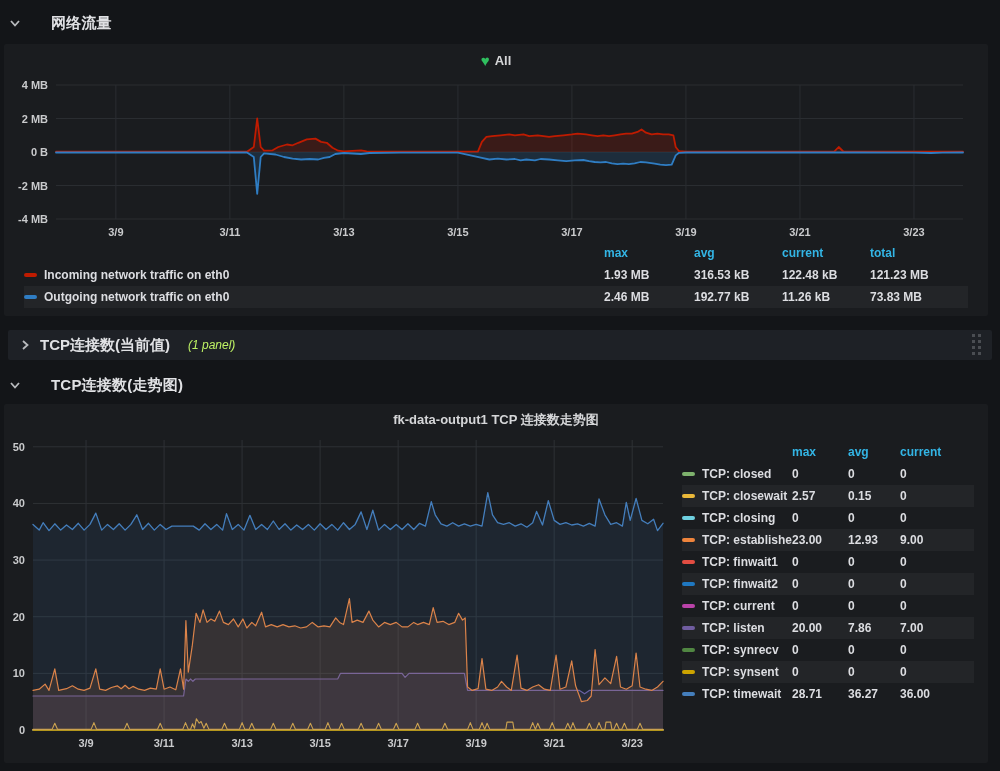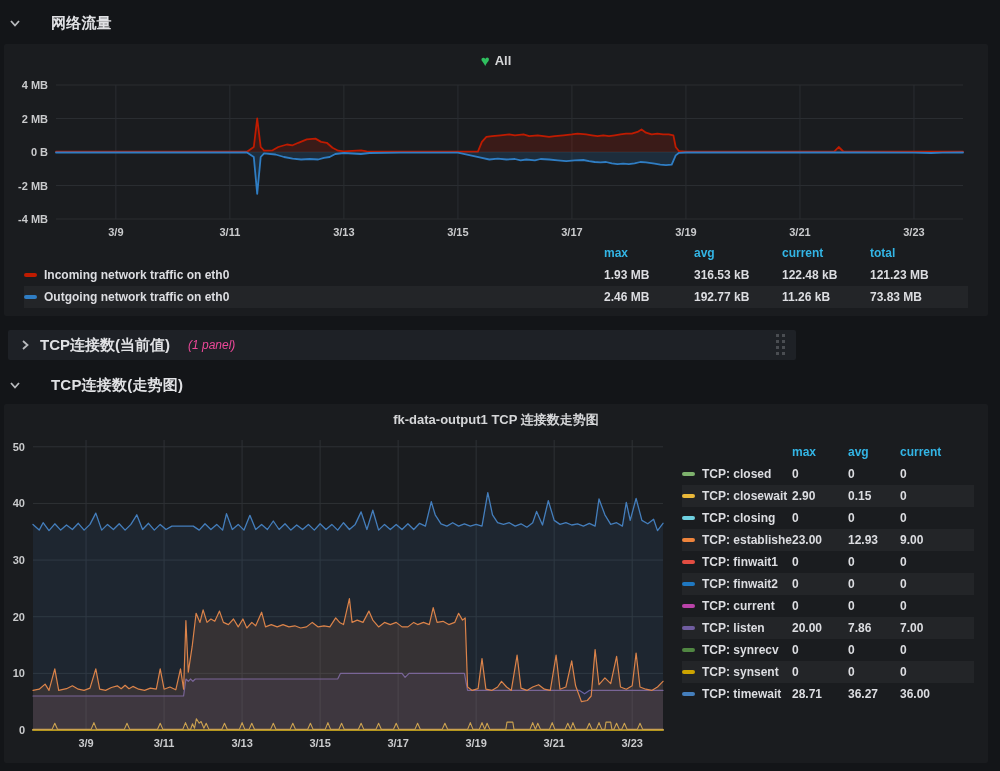--- a/index.html
+++ b/index.html
@@ -17,24 +17,24 @@
   .legend{position:absolute;font-size:12px;}
   .lrow{display:grid;align-items:center;height:22px;line-height:22px;}
   .lrow.stripe{background:rgba(255,255,255,0.045);}
   .legend1 .lrow{grid-template-columns:1fr 90px 88px 88px 92px;padding-right:6px;}
   .legend2 .lrow{grid-template-columns:1fr 56px 52px 60px;padding-right:14px;}
   .lcell{font-weight:700;color:#dcdde1;white-space:nowrap;}
   .lhead .lcell{color:#33b5e5;cursor:pointer;}
   .lname{display:flex;align-items:center;gap:7px;overflow:hidden;cursor:pointer;font-weight:600;color:#dcdde1;white-space:nowrap;}
   .swatch{width:13px;height:4px;border-radius:2px;flex:0 0 auto;}
   
-  .collapsebar{position:absolute;left:8px;width:788px;height:30px;background:#1e2126;border-radius:2px;
+  .collapsebar{position:absolute;left:8px;width:984px;height:30px;background:#1e2126;border-radius:2px;
     display:flex;align-items:center;gap:8px;padding:0 10px;box-sizing:border-box;cursor:pointer;}
   .collapsebar .rtitle{font-size:15px;font-weight:700;color:#e0e1e4;}
-  .pcount{font-size:12px;font-style:italic;color:#ec4899;margin-left:10px;}
+  .pcount{font-size:12px;font-style:italic;color:#bef264;margin-left:10px;}
   .draghandle{margin-left:auto;display:grid;grid-template-columns:repeat(2,4px);grid-auto-rows:4px;gap:2px;cursor:grab;}
   .draghandle i{background:#4a4d52;width:3px;height:3px;display:block;}
 </style>
 </head>
 <body>
 
 <div class="screen">
 
   <div class="rowhead" style="top:12px;height:22px;">
     <svg class="chev" viewBox="0 0 14 14">
@@ -193,21 +193,21 @@
           </span>
           <span class="lcell">0</span>
           <span class="lcell">0</span>
           <span class="lcell">0</span>
         </div>
         <div class="lrow stripe">
           <span class="lname">
             <span class="swatch" style="background: rgb(234, 184, 57);"></span>
             <span>TCP: closewait</span>
           </span>
-          <span class="lcell">2.90</span>
+          <span class="lcell">2.57</span>
           <span class="lcell">0.15</span>
           <span class="lcell">0</span>
         </div>
         <div class="lrow">
           <span class="lname">
             <span class="swatch" style="background: rgb(110, 208, 224);"></span>
             <span>TCP: closing</span>
           </span>
           <span class="lcell">0</span>
           <span class="lcell">0</span>

